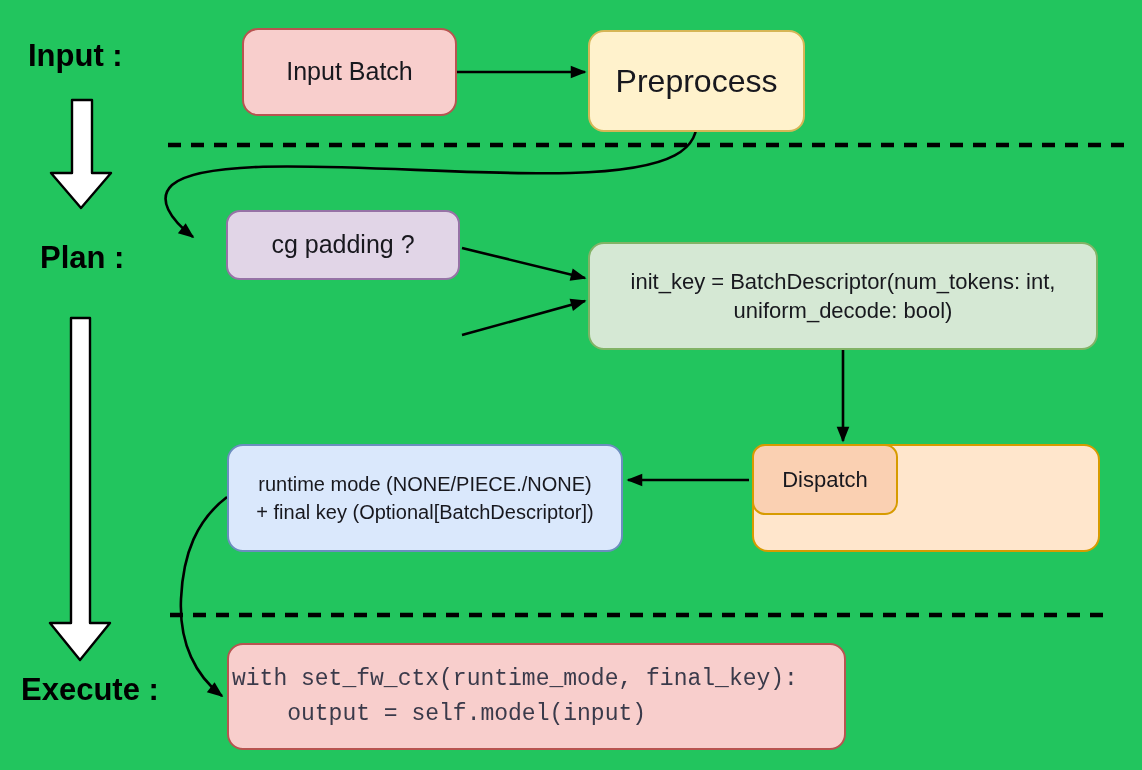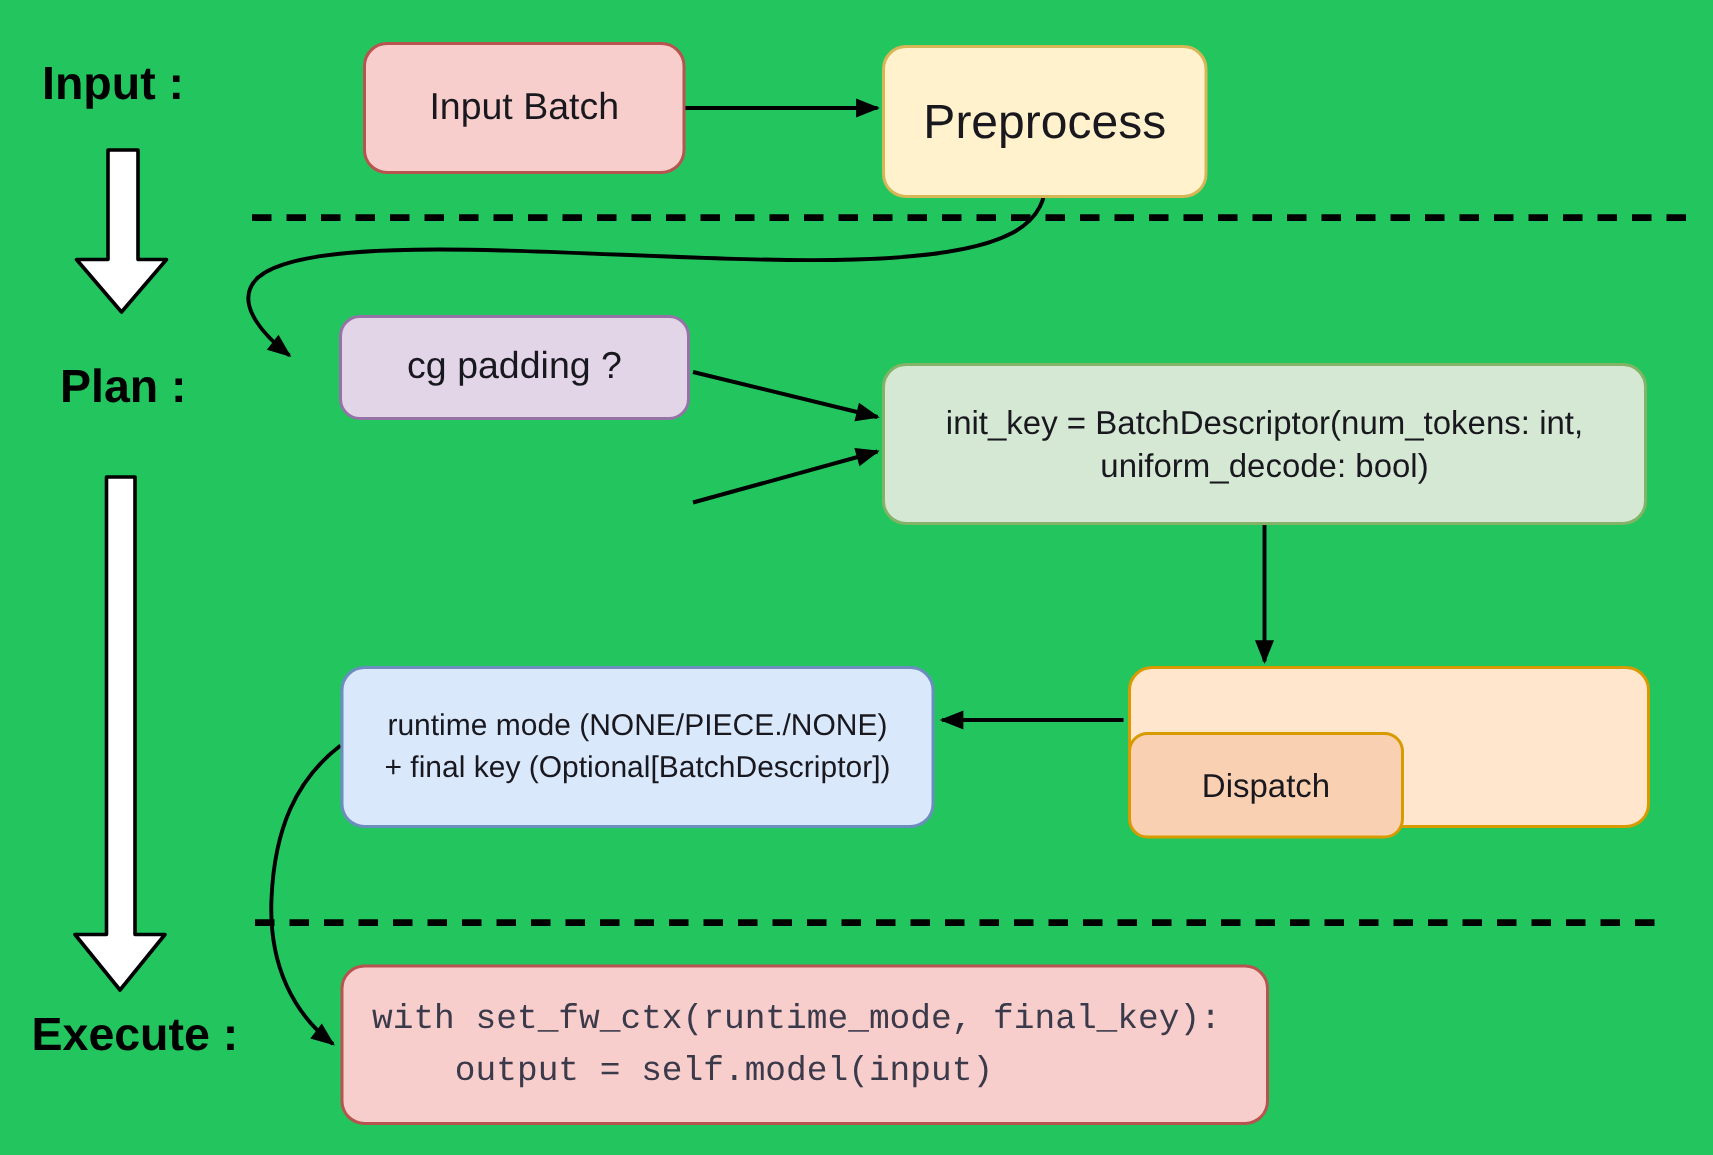--- a/index.html
+++ b/index.html
@@ -36,37 +36,37 @@
     color: #18181e;
     line-height: 1.25;
   }
   .node .ln { white-space: pre; }
   #node-input-batch    { left: 228px; top: 28px;  width: 215px; height: 88px; font-size: 25px; margin-left: 14px; }
   #node-preprocess     { left: 588px; top: 30px;  width: 217px; height: 102px; font-size: 32px; }
   #node-cg-padding     { left: 226px; top: 210px; width: 234px; height: 70px; font-size: 25px; border-radius: 14px; align-items: center; }
   #node-uniform-decode { left: 226px; top: 299px; width: 234px; height: 70px; font-size: 25px; border-radius: 14px; }
   #node-init-key       { left: 588px; top: 227px; width: 510px; height: 108px; font-size: 22px; line-height: 29px; }
   #node-cudagraph      { left: 752px; top: 444px; width: 348px; height: 108px; }
-  #node-dispatch       { left: 752px; top: 444px; width: 184px; height: 71px; font-size: 22px; border-radius: 13px; margin-top: 44px; }
+  #node-dispatch       { left: 752px; top: 444px; width: 146px; height: 71px; font-size: 22px; border-radius: 13px; }
   .cudagraph-label {
     position: absolute;
     left: 933px; top: 458px; width: 167px;
     text-align: center;
     font-size: 26px; line-height: 31px;
     color: #18181e;
   }
   #node-runtime-mode   { left: 227px; top: 444px; width: 396px; height: 108px; font-size: 20px; line-height: 28px; }
   #node-execute-code {
     left: 227px; top: 643px; width: 619px; height: 107px;
     font-family: "Liberation Mono", monospace;
     font-size: 23px; line-height: 35px;
     align-items: flex-start;
     justify-content: center;
     text-align: left;
-    padding-left: 19px;
+    padding-left: 3px;
     color: #3a3a4a;
   }
 </style>
 </head>
 <body>
 
 <div class="canvas">
 
   <svg class="connectors" viewBox="0 0 1142 770" xmlns="http://www.w3.org/2000/svg">
     <defs>

